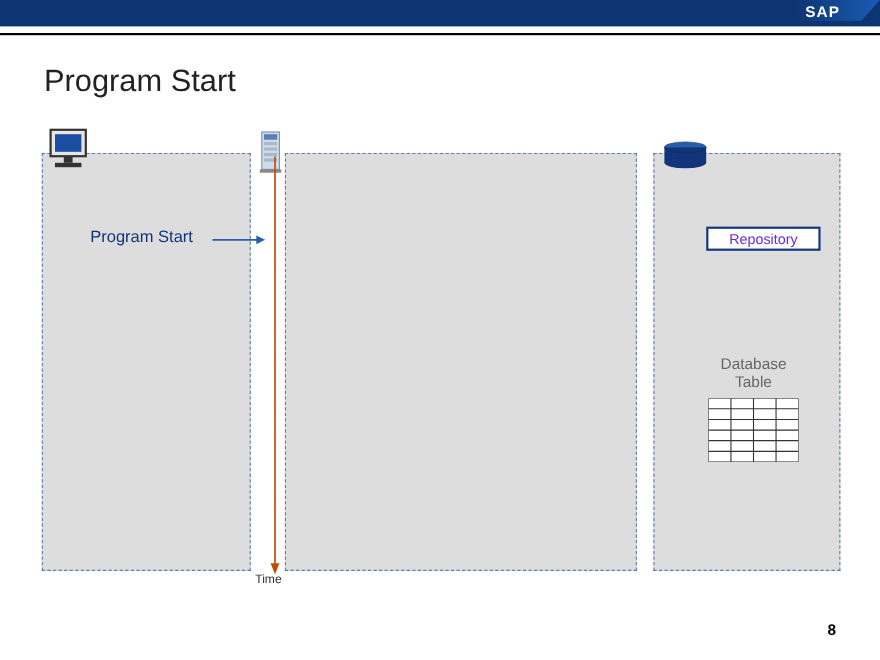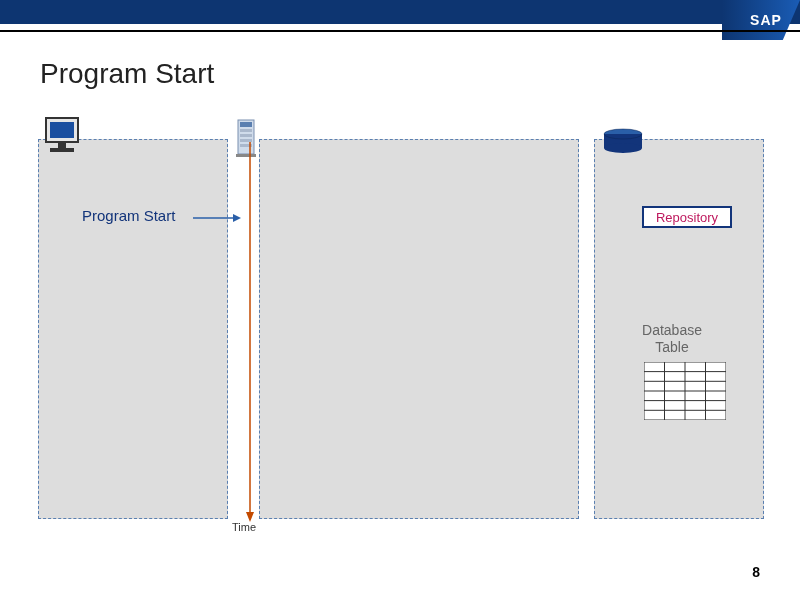--- a/index.html
+++ b/index.html
@@ -1,38 +1,38 @@
 <!DOCTYPE html>
 <html><head>
 <meta charset="utf-8">
 <style>
   * { box-sizing: border-box; margin: 0; padding: 0; }
   body { font-family: Arial, Helvetica, sans-serif; width: 800px; height: 600px; position: relative; background: #fff; overflow: hidden; }
   .header-bar { position: absolute; top: 0; left: 0; right: 0; height: 24px; background: #0d3571; }
-  .sap-logo { position: absolute; top: 0; right: 0; width: 78px; height: 40px; background: linear-gradient(to right, #0d3571, #1a5cb5); clip-path: polygon(0 0, 100% 0, 78% 100%, 0 100%); display: flex; align-items: center; justify-content: center; padding-left: 10px; }
+  .sap-logo { position: absolute; top: 0; right: 0; width: 78px; height: 19px; background: linear-gradient(to right, #0d3571, #1a5cb5); clip-path: polygon(0 0, 100% 0, 78% 100%, 0 100%); display: flex; align-items: center; justify-content: flex-start; padding-left: 10px; }
   .sap-logo-text { color: #fff; font-weight: bold; font-size: 14px; letter-spacing: 1px; }
   .black-line { position: absolute; top: 30px; left: 0; right: 0; height: 2px; background: #000; }
   .title { position: absolute; top: 58px; left: 40px; font-size: 28px; color: #222; font-weight: normal; }
   .page-num { position: absolute; bottom: 20px; right: 40px; font-size: 14px; font-weight: bold; }
   .panel { position: absolute; border: 1px dashed #5a7fb0; background: #ddd; }
   .panel-left { top: 139px; left: 38px; width: 190px; height: 380px; }
   .panel-mid  { top: 139px; left: 259px; width: 320px; height: 380px; }
   .panel-right{ top: 139px; left: 594px; width: 170px; height: 380px; }
 
   .computer-icon { position: absolute; top: 116px; left: 42px; }
   .server-icon { position: absolute; top: 118px; left: 236px; }
   .db-icon { position: absolute; top: 128px; left: 602px; }
 
   .program-start-label { position: absolute; top: 207px; left: 82px; color: #12347a; font-size: 15px; }
   .arrow-right { position: absolute; top: 213px; left: 193px; }
   .time-line { position: absolute; top: 142px; left: 245px; }
   .time-label { position: absolute; top: 521px; left: 232px; font-size: 11px; color: #333; }
 
-  .repo-box { position: absolute; top: 206px; left: 642px; width: 90px; height: 22px; border: 2px solid #12347a; background: #fff; color: #be185d; font-size: 13px; display: flex; align-items: center; justify-content: center; }
-  .db-table-label { position: absolute; top: 322px; left: 637px; width: 70px; text-align: center; color: #666; font-size: 14px; line-height: 1.2; }
+  .repo-box { position: absolute; top: 206px; left: 642px; width: 104px; height: 22px; border: 2px solid #12347a; background: #fff; color: #6d28d9; font-size: 13px; display: flex; align-items: center; justify-content: center; }
+  .db-table-label { position: absolute; top: 322px; left: 650px; width: 70px; text-align: center; color: #666; font-size: 14px; line-height: 1.2; }
   .grid-table { position: absolute; top: 362px; left: 644px; }
 </style>
 </head>
 <body>
 
 <div class="header-bar"></div>
 <div class="sap-logo">
   <span class="sap-logo-text">SAP</span>
 </div>
 <div class="black-line"></div>

